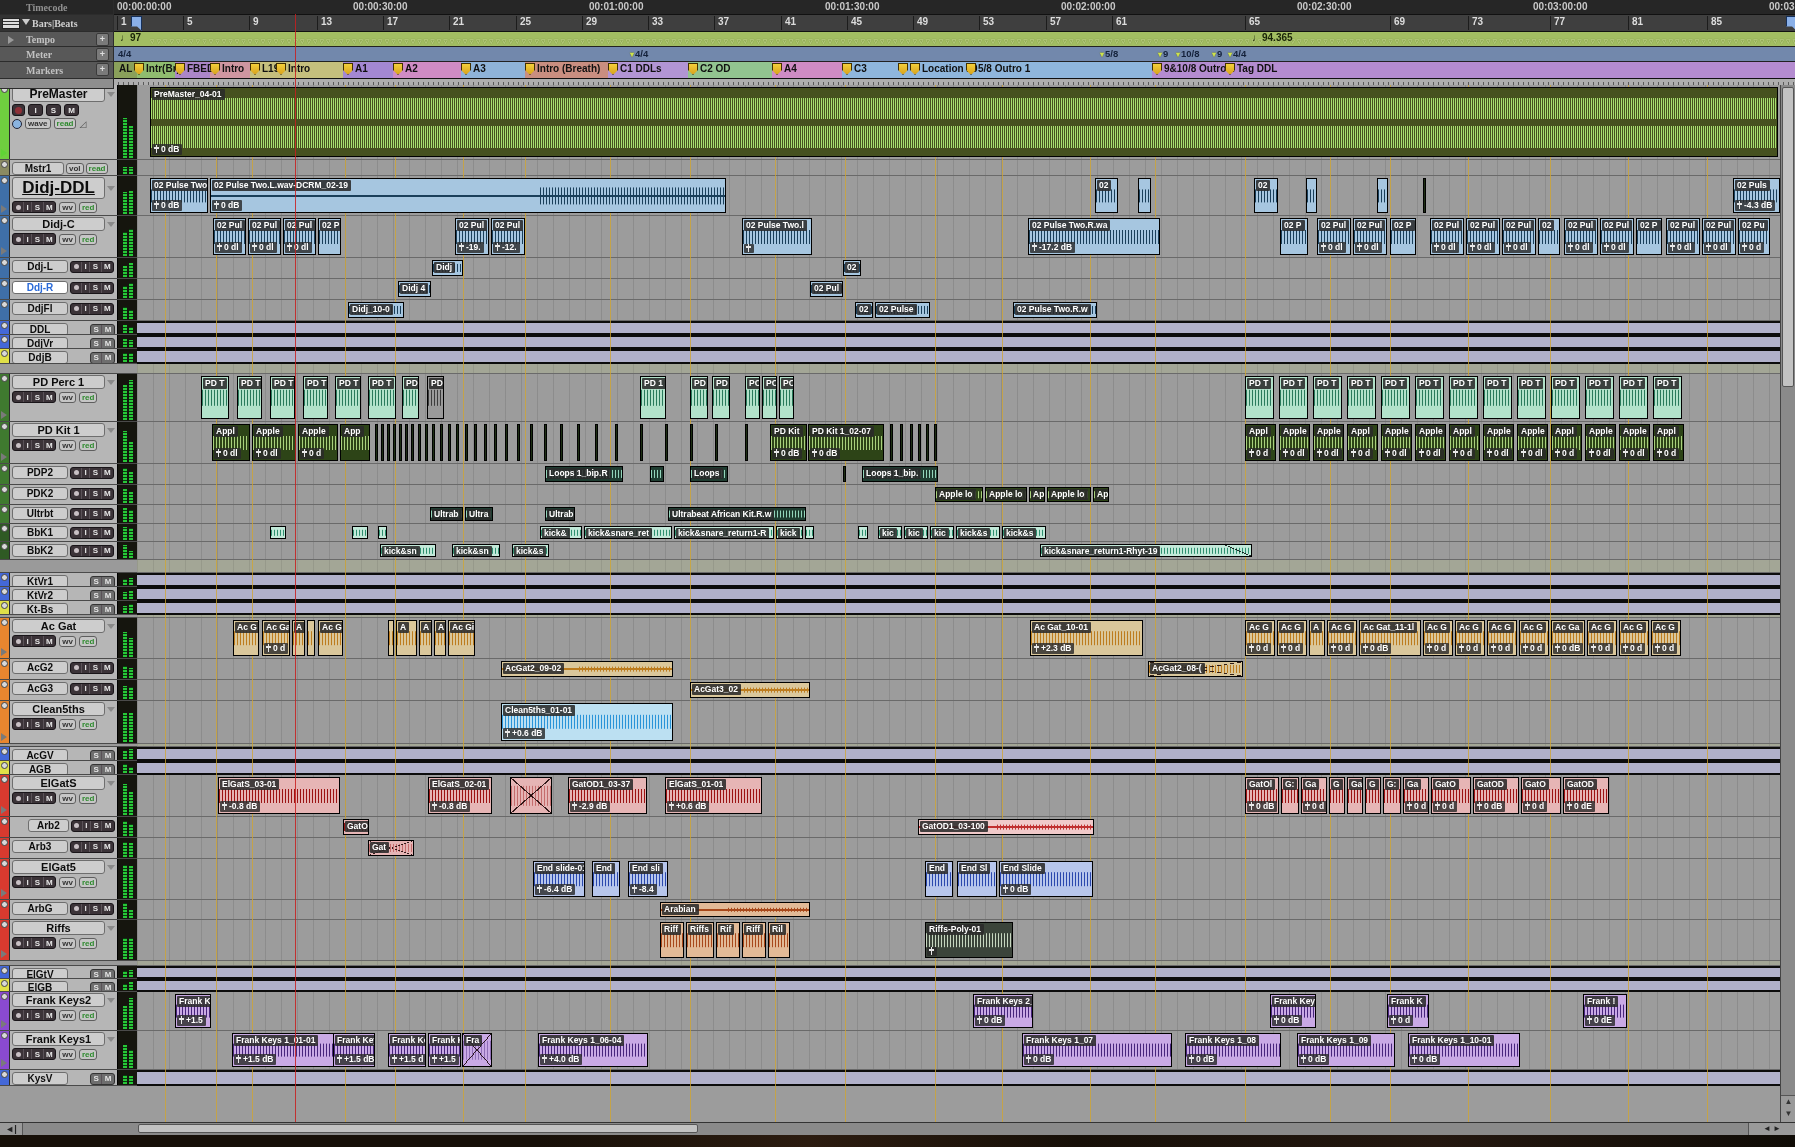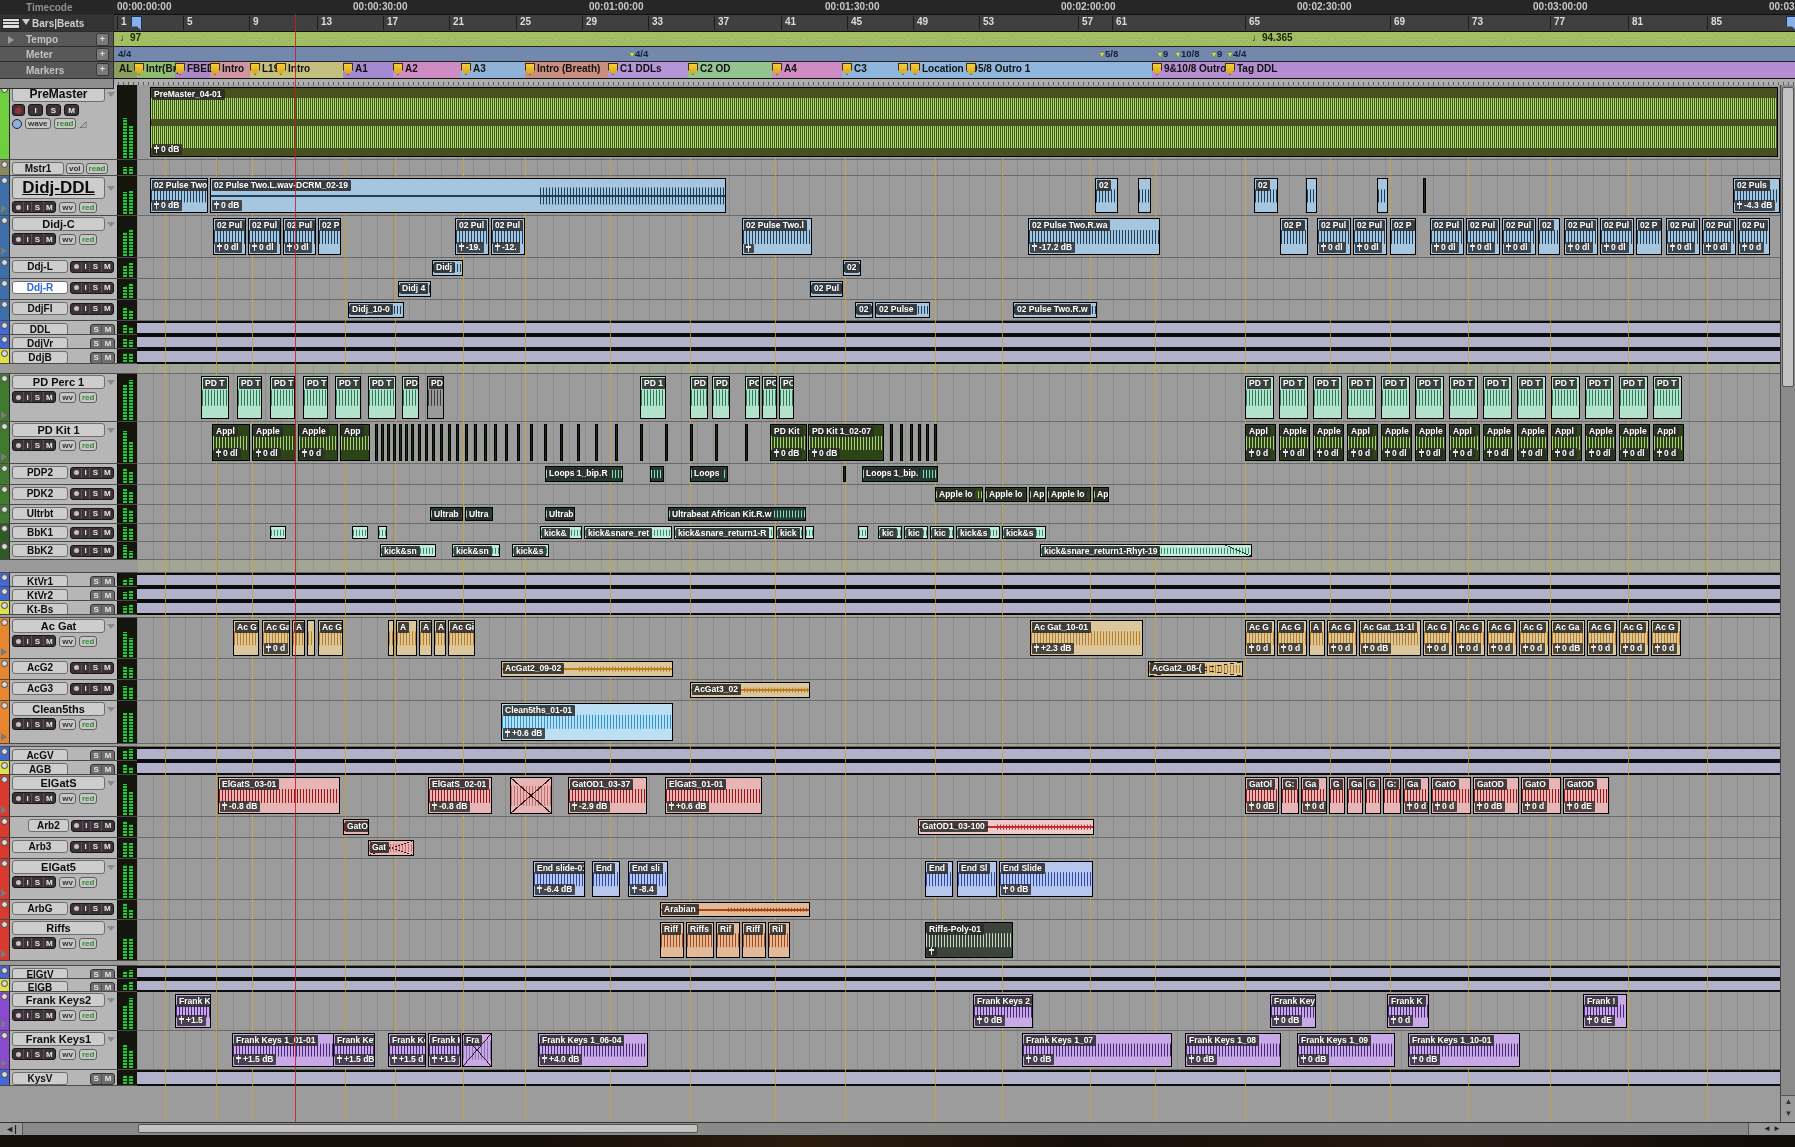--- a/index.html
+++ b/index.html
@@ -12,21 +12,21 @@
   .rrow .rcontent{position:absolute;left:0;top:0;right:0;bottom:0;}
   #r-timecode{height:14px;background:#262626;border-bottom:1px solid #111;}
   #r-bars{height:16px;background:#3f3f3f;border-bottom:1px solid #111;}
   #r-tempo{height:14px;background:#a2bd62;border-bottom:1px solid #222;}
   #r-meter{height:14px;background:#7288ac;border-bottom:1px solid #222;}
   #r-markers{height:16px;background:#9bb0d0;border-bottom:1px solid #111;}
   #r-mini{height:9px;background:#aeaeae;border-bottom:1px solid #333;}
   .rlabelcell{position:absolute;left:0;top:0;width:113px;height:100%;background:#585858;border-right:1px solid #2c2c2c;border-bottom:1px solid #2c2c2c;z-index:5;display:flex;align-items:center;color:#c2c2c2;font-weight:bold;font-size:10px;}
   #r-timecode .rlabelcell{background:#262626;color:#909090;}
   #r-bars .rlabelcell{background:#333;color:#cfcfcf;}
-  .rlabelcell .txt{margin-left:26px;white-space:nowrap;}
+  .rlabelcell .txt{margin-left:26px;white-space:nowrap;font-family:Liberation Serif, serif;}
   .plusbtn{position:absolute;right:4px;top:1px;width:11px;height:11px;background:#7a7a7a;border:1px solid #3a3a3a;border-radius:2px;color:#ddd;font-size:9px;line-height:10px;text-align:center;font-weight:bold;}
   .hamb{position:absolute;left:2px;top:3px;width:16px;height:9px;background:linear-gradient(#ddd 0 2px,#333 2px 3px,#ddd 3px 5px,#333 5px 6px,#ddd 6px 8px);border:1px solid #222;}
   .ddarrow{position:absolute;left:22px;top:4px;width:0;height:0;border-left:4px solid transparent;border-right:4px solid transparent;border-top:6px solid #ccc;}
   .exparrow{position:absolute;left:8px;top:4px;width:0;height:0;border-top:4px solid transparent;border-bottom:4px solid transparent;border-left:6px solid #9a9a9a;}
   .tc-lab{position:absolute;top:1px;color:#c8c8c8;font-size:10px;font-weight:bold;white-space:nowrap;}
   .bar-lab{position:absolute;top:1px;color:#ddd;font-size:10px;font-weight:bold;padding-left:3px;border-left:1px solid #1c1c1c;height:14px;}
   .tempo-ev{position:absolute;top:0px;color:#1a2408;font-size:10px;font-weight:bold;white-space:nowrap;}
   .tempo-tris{position:absolute;left:150px;right:0;top:4px;height:10px;overflow:hidden;color:#d9ef9b;font-size:9px;letter-spacing:2px;text-shadow:0 0 1px #3a4a18;white-space:nowrap;}
   .meter-ev{position:absolute;top:1px;color:#14213a;font-size:9.5px;font-weight:bold;white-space:nowrap;}
   .meter-ev .tri{color:#cde24e;text-shadow:0 0 1px #333;margin-right:1px;font-size:8px;}
@@ -145,21 +145,21 @@
           <span class="bar-lab" style="left: 383px;">17</span>
           <span class="bar-lab" style="left: 449px;">21</span>
           <span class="bar-lab" style="left: 516px;">25</span>
           <span class="bar-lab" style="left: 582px;">29</span>
           <span class="bar-lab" style="left: 648px;">33</span>
           <span class="bar-lab" style="left: 714px;">37</span>
           <span class="bar-lab" style="left: 781px;">41</span>
           <span class="bar-lab" style="left: 847px;">45</span>
           <span class="bar-lab" style="left: 913px;">49</span>
           <span class="bar-lab" style="left: 979px;">53</span>
-          <span class="bar-lab" style="left: 1046px; margin-left: 32px;">57</span>
+          <span class="bar-lab" style="left: 1046px;">57</span>
           <span class="bar-lab" style="left: 1112px;">61</span>
           <span class="bar-lab" style="left: 1245px;">65</span>
           <span class="bar-lab" style="left: 1390px;">69</span>
           <span class="bar-lab" style="left: 1468px;">73</span>
           <span class="bar-lab" style="left: 1550px;">77</span>
           <span class="bar-lab" style="left: 1628px;">81</span>
           <span class="bar-lab" style="left: 1707px;">85</span>
           <div class="cursorflag" style="left: 131px;"></div>
           <div class="cursorflag" style="left: 1786px;"></div>
         </div>

